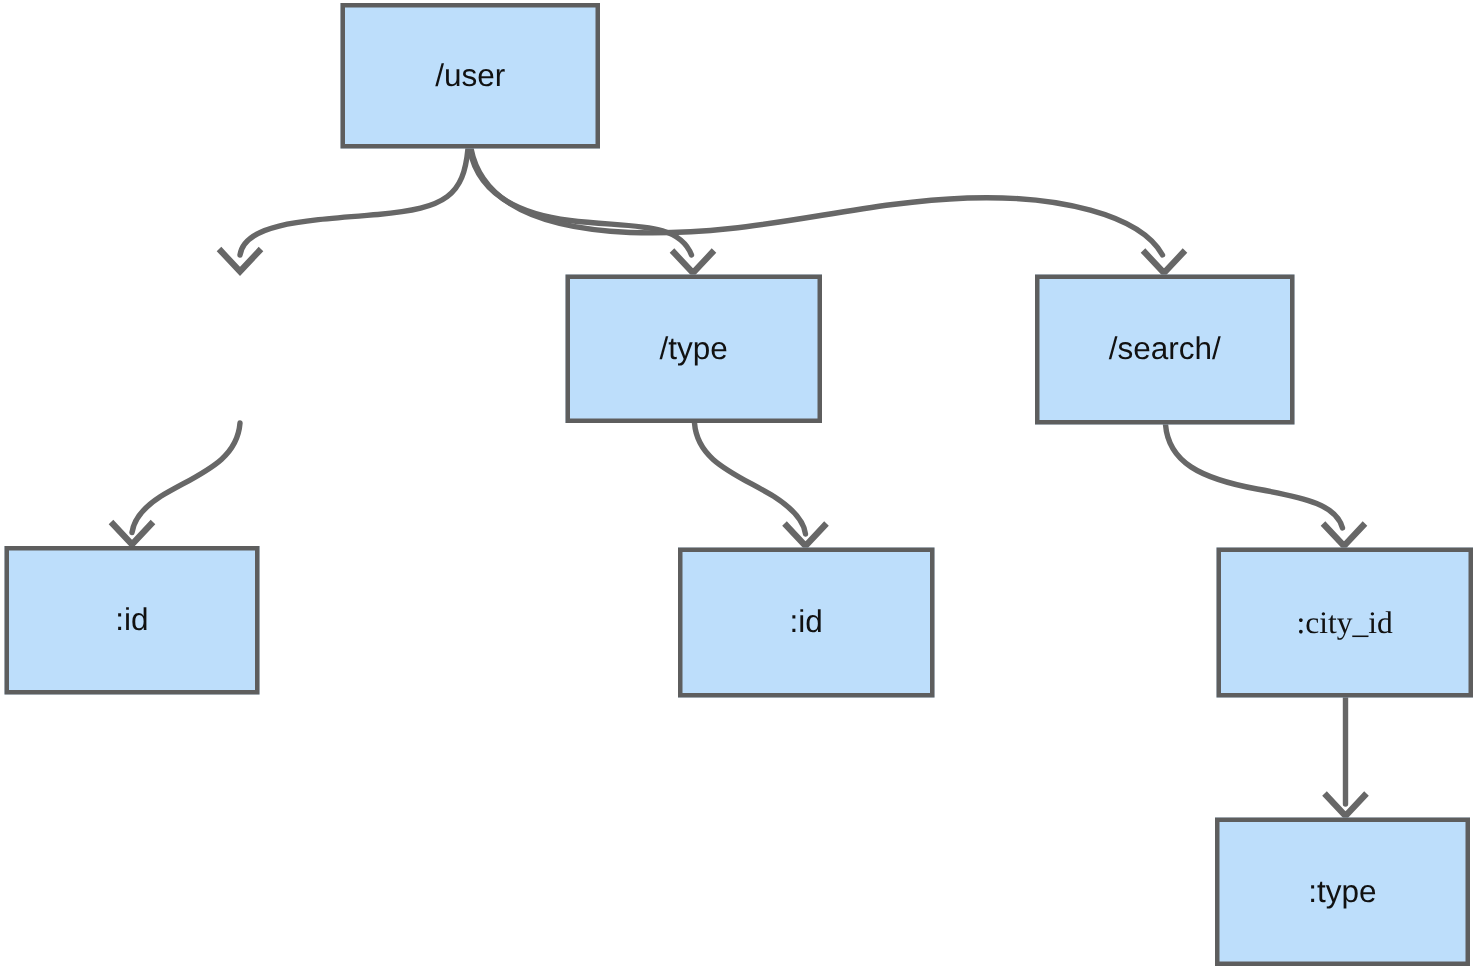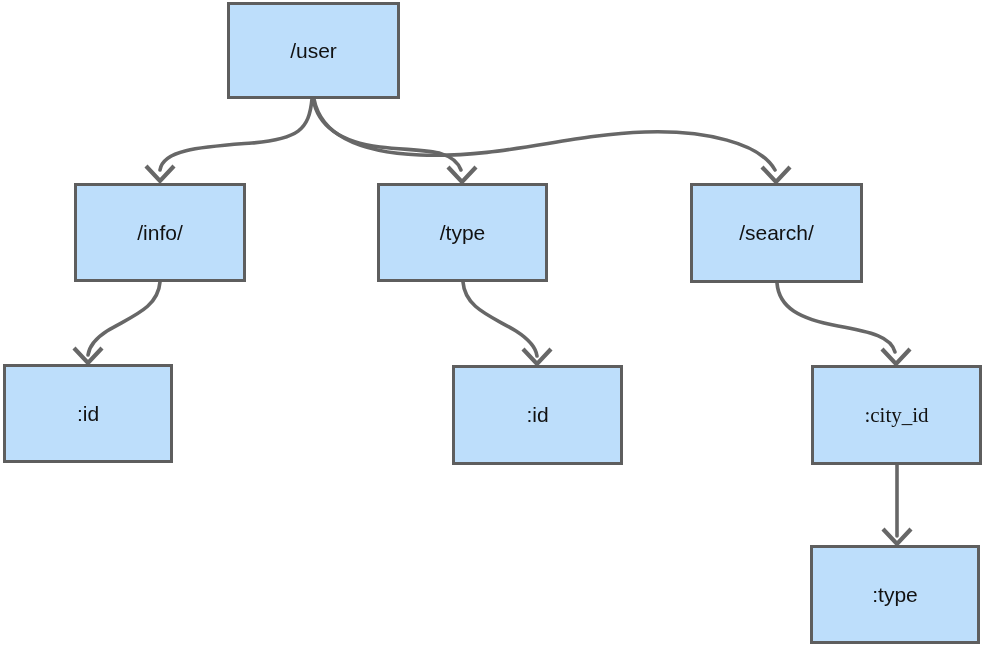--- a/index.html
+++ b/index.html
@@ -60,23 +60,20 @@
     <path class="chevron" d="M 882 349 L 896 364 L 910 349"></path>
 
     <path class="edge" d="M 897 465 L 897 536"></path>
     <path class="chevron" d="M 883 529 L 897 544 L 911 529"></path>
   </svg>
 
   <div class="node" style="left:227px;top:2px;width:173px;height:97px;">
     <span class="node-label">/user</span>
   </div>
 
-  <div class="node" style="left:74px;top:183px;width:172px;height:99px;">
-    <span class="node-label">/info/</span>
-  </div>
 
   <div class="node" style="left:377px;top:183px;width:171px;height:99px;">
     <span class="node-label">/type</span>
   </div>
 
   <div class="node" style="left:690px;top:183px;width:173px;height:100px;">
     <span class="node-label">/search/</span>
   </div>
 
   <div class="node" style="left:3px;top:364px;width:170px;height:99px;">

